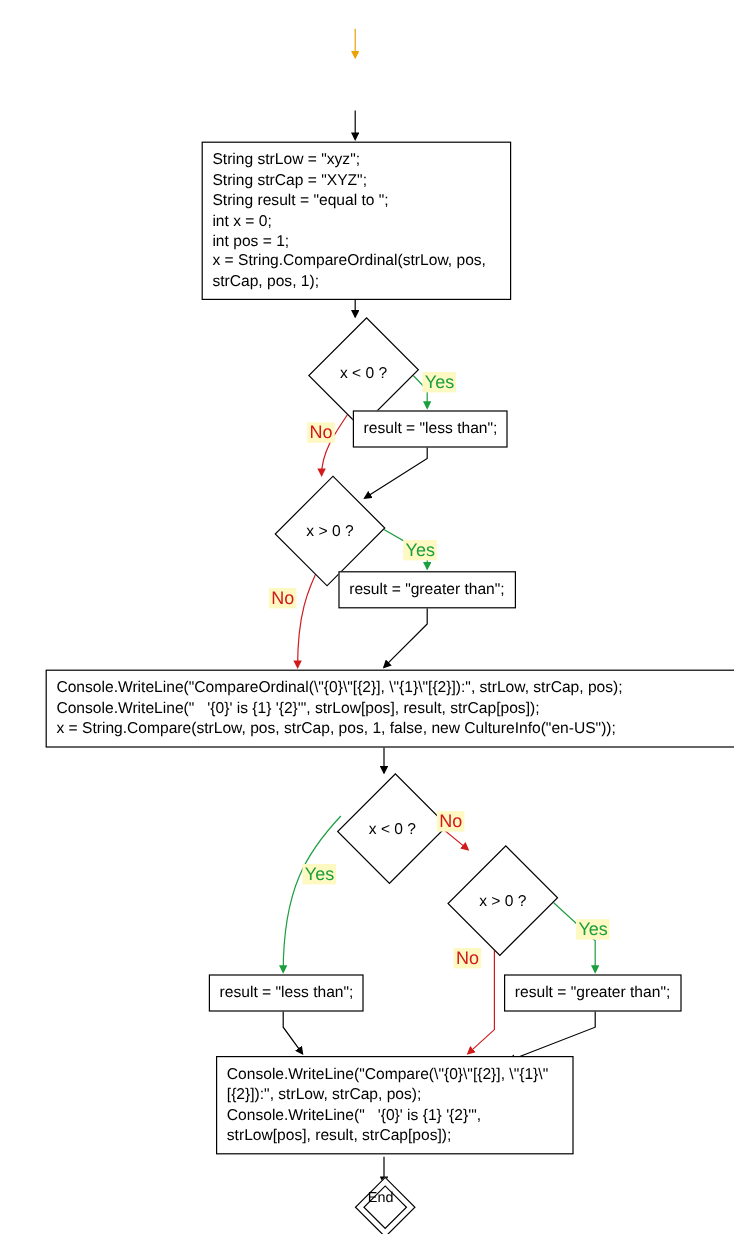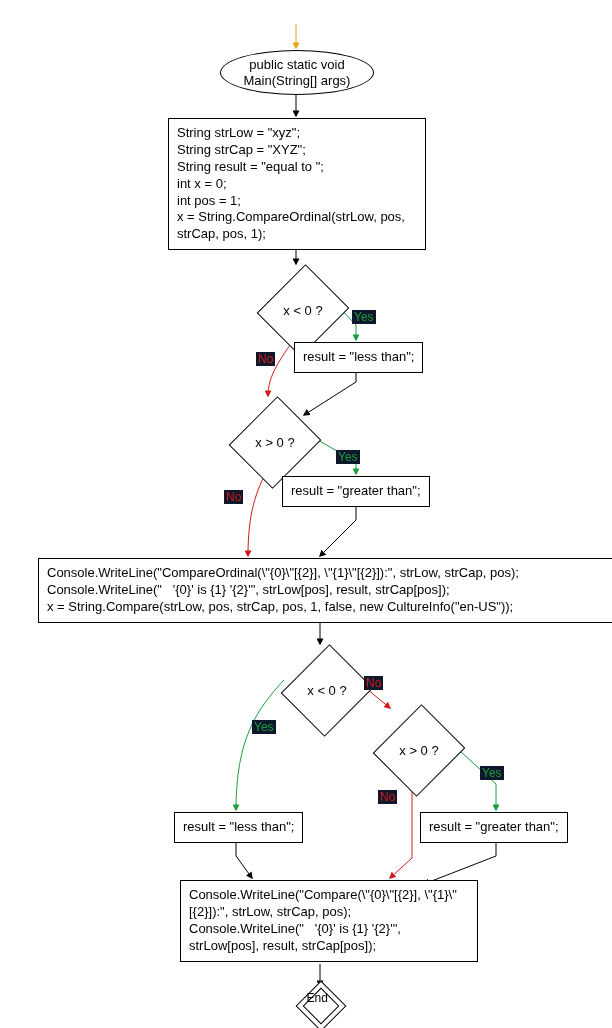--- a/index.html
+++ b/index.html
@@ -62,22 +62,22 @@
   }
   .end .label {
     position: absolute;
     left: -2px;
     top: 7px;
     transform: rotate(-45deg);
     font-size: 12px;
   }
   .edge-label {
     position: absolute;
-    font-size: 12px;
-    background: #0f172a;
+    font-size: 15px;
+    background: #fef9c3;
     padding: 0 2px;
   }
   svg.wire {
     position: absolute;
     left: 0;
     top: 0;
     width: 612px;
     height: 1028px;
     pointer-events: none;
   }
@@ -131,22 +131,20 @@
 
     <path d="M392,756 L392,838 L370,858" stroke="#d11a1a" fill="none" marker-end="url(#ah-r)"></path>
 
     <path d="M216,810 L216,836 L232,858" stroke="#000" fill="none" marker-end="url(#ah-b)"></path>
 
     <path d="M476,810 L476,836 L404,864" stroke="#000" fill="none" marker-end="url(#ah-b)"></path>
 
     <path d="M300,944 L300,966" stroke="#000" fill="none" marker-end="url(#ah-b)"></path>
   </svg>
 
-  <div class="terminal" style="left:200px; top:30px; width:120px;">public static void
-Main(String[] args)</div>
 
   <div class="process" style="left:148px; top:98px; width:240px;">String strLow = "xyz";
 String strCap = "XYZ";
 String result = "equal to ";
 int x = 0;
 int pos = 1;
 x = String.CompareOrdinal(strLow, pos, strCap, pos, 1);</div>
 
   <div class="decision" style="left:252px; top:256px;">
     <div class="inner">x &lt; 0 ?</div>

